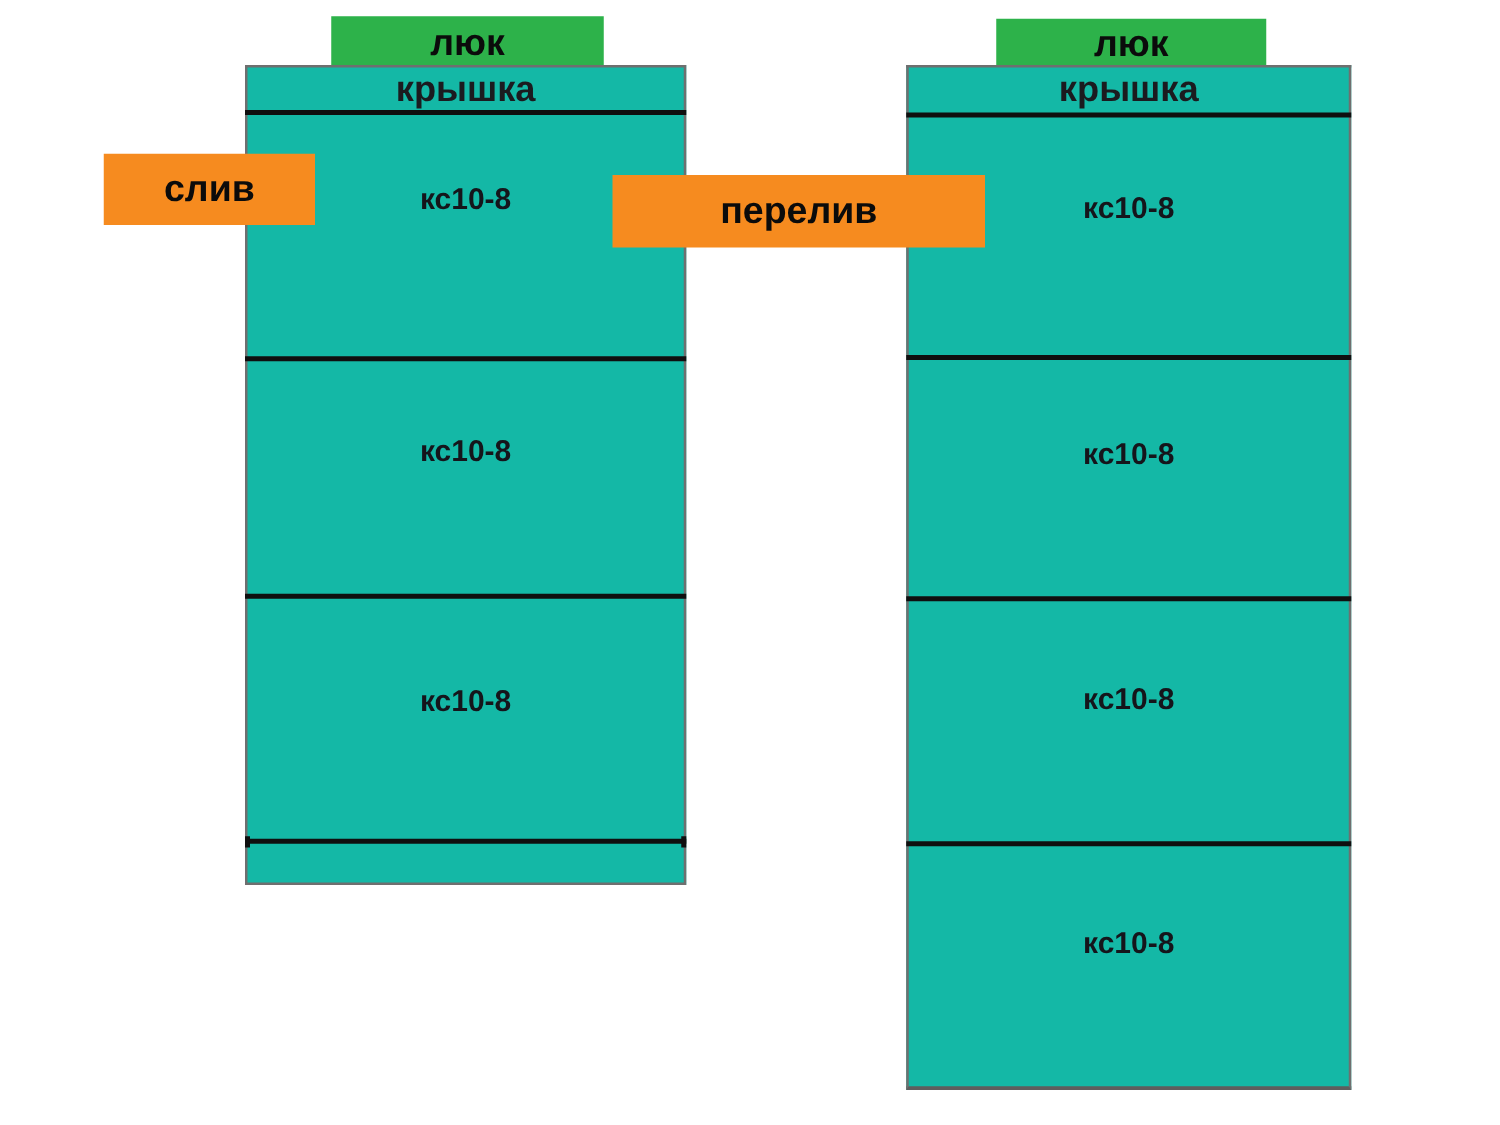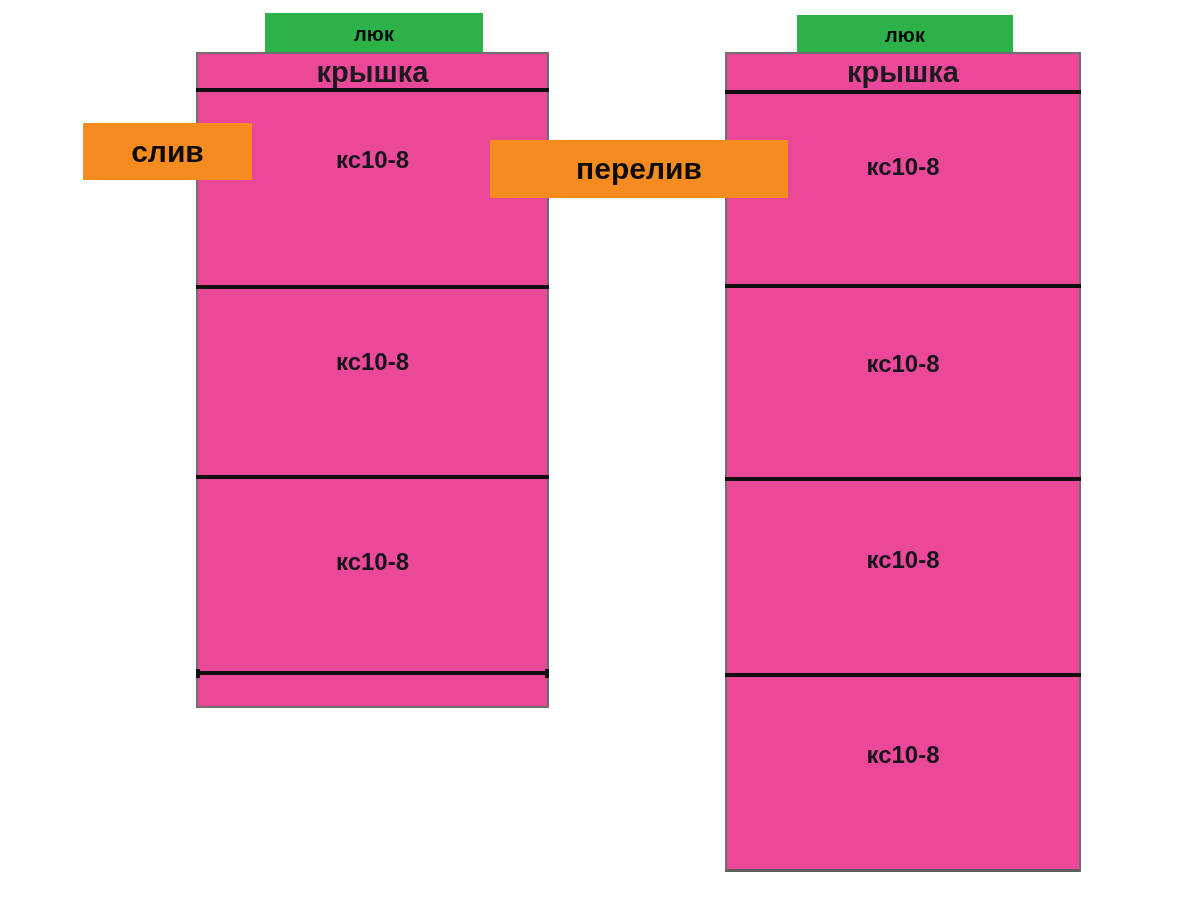--- a/index.html
+++ b/index.html
@@ -15,29 +15,29 @@
     background: #ffffff;
     overflow: hidden;
   }
   .hatch {
     position: absolute;
     background: #2db24a;
     display: flex;
     align-items: center;
     justify-content: center;
     font-weight: bold;
-    font-size: 20px;
+    font-size: 30px;
     color: #0b0b0b;
     z-index: 1;
   }
   .hatch-left  { left: 265px; top: 13px; width: 218px; height: 43px; }
   .hatch-right { left: 797px; top: 15px; width: 216px; height: 41px; }
   .tank {
     position: absolute;
-    background: #ec4899;
+    background: #14b8a6;
     border: 2px solid #6f6f6f;
     box-sizing: border-box;
     z-index: 2;
   }
   .tank-left  { left: 196px; top: 52px; width: 353px; height: 656px; }
   .tank-right { left: 725px; top: 52px; width: 356px; height: 820px; border-bottom: 3px solid #5e5e5e; }
   .hline {
     position: absolute;
     left: -2px;
     right: -2px;

